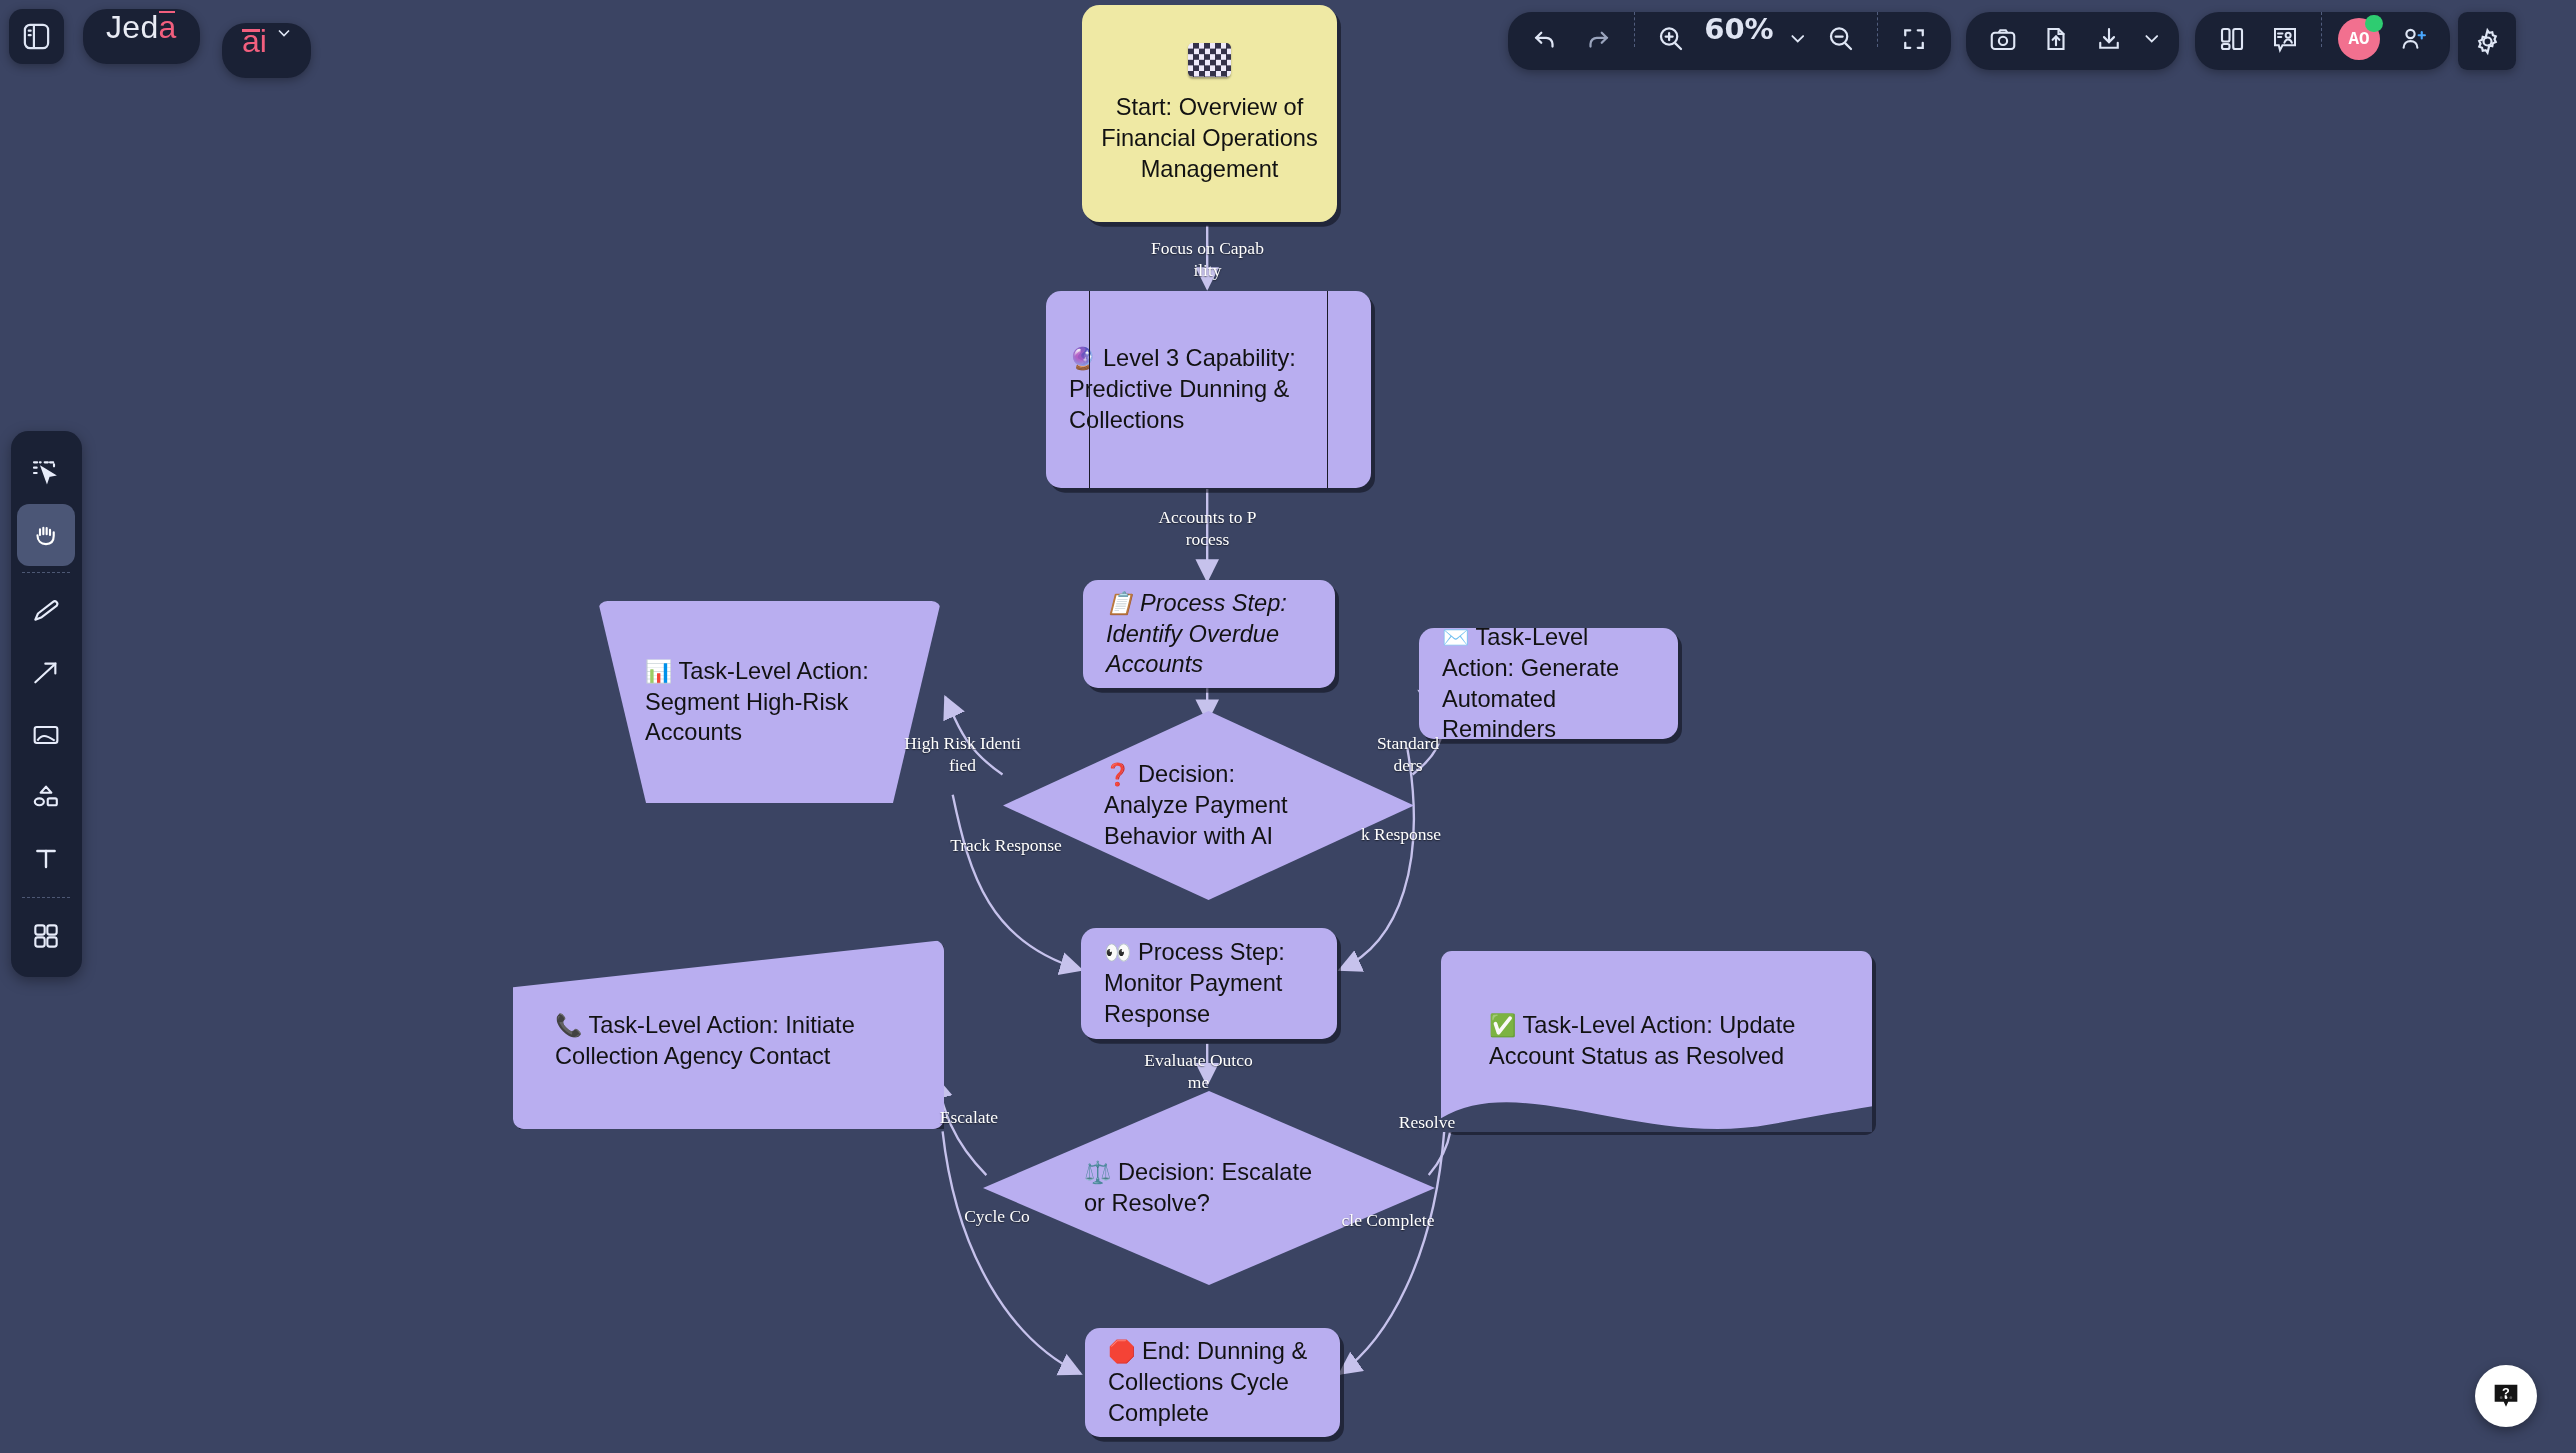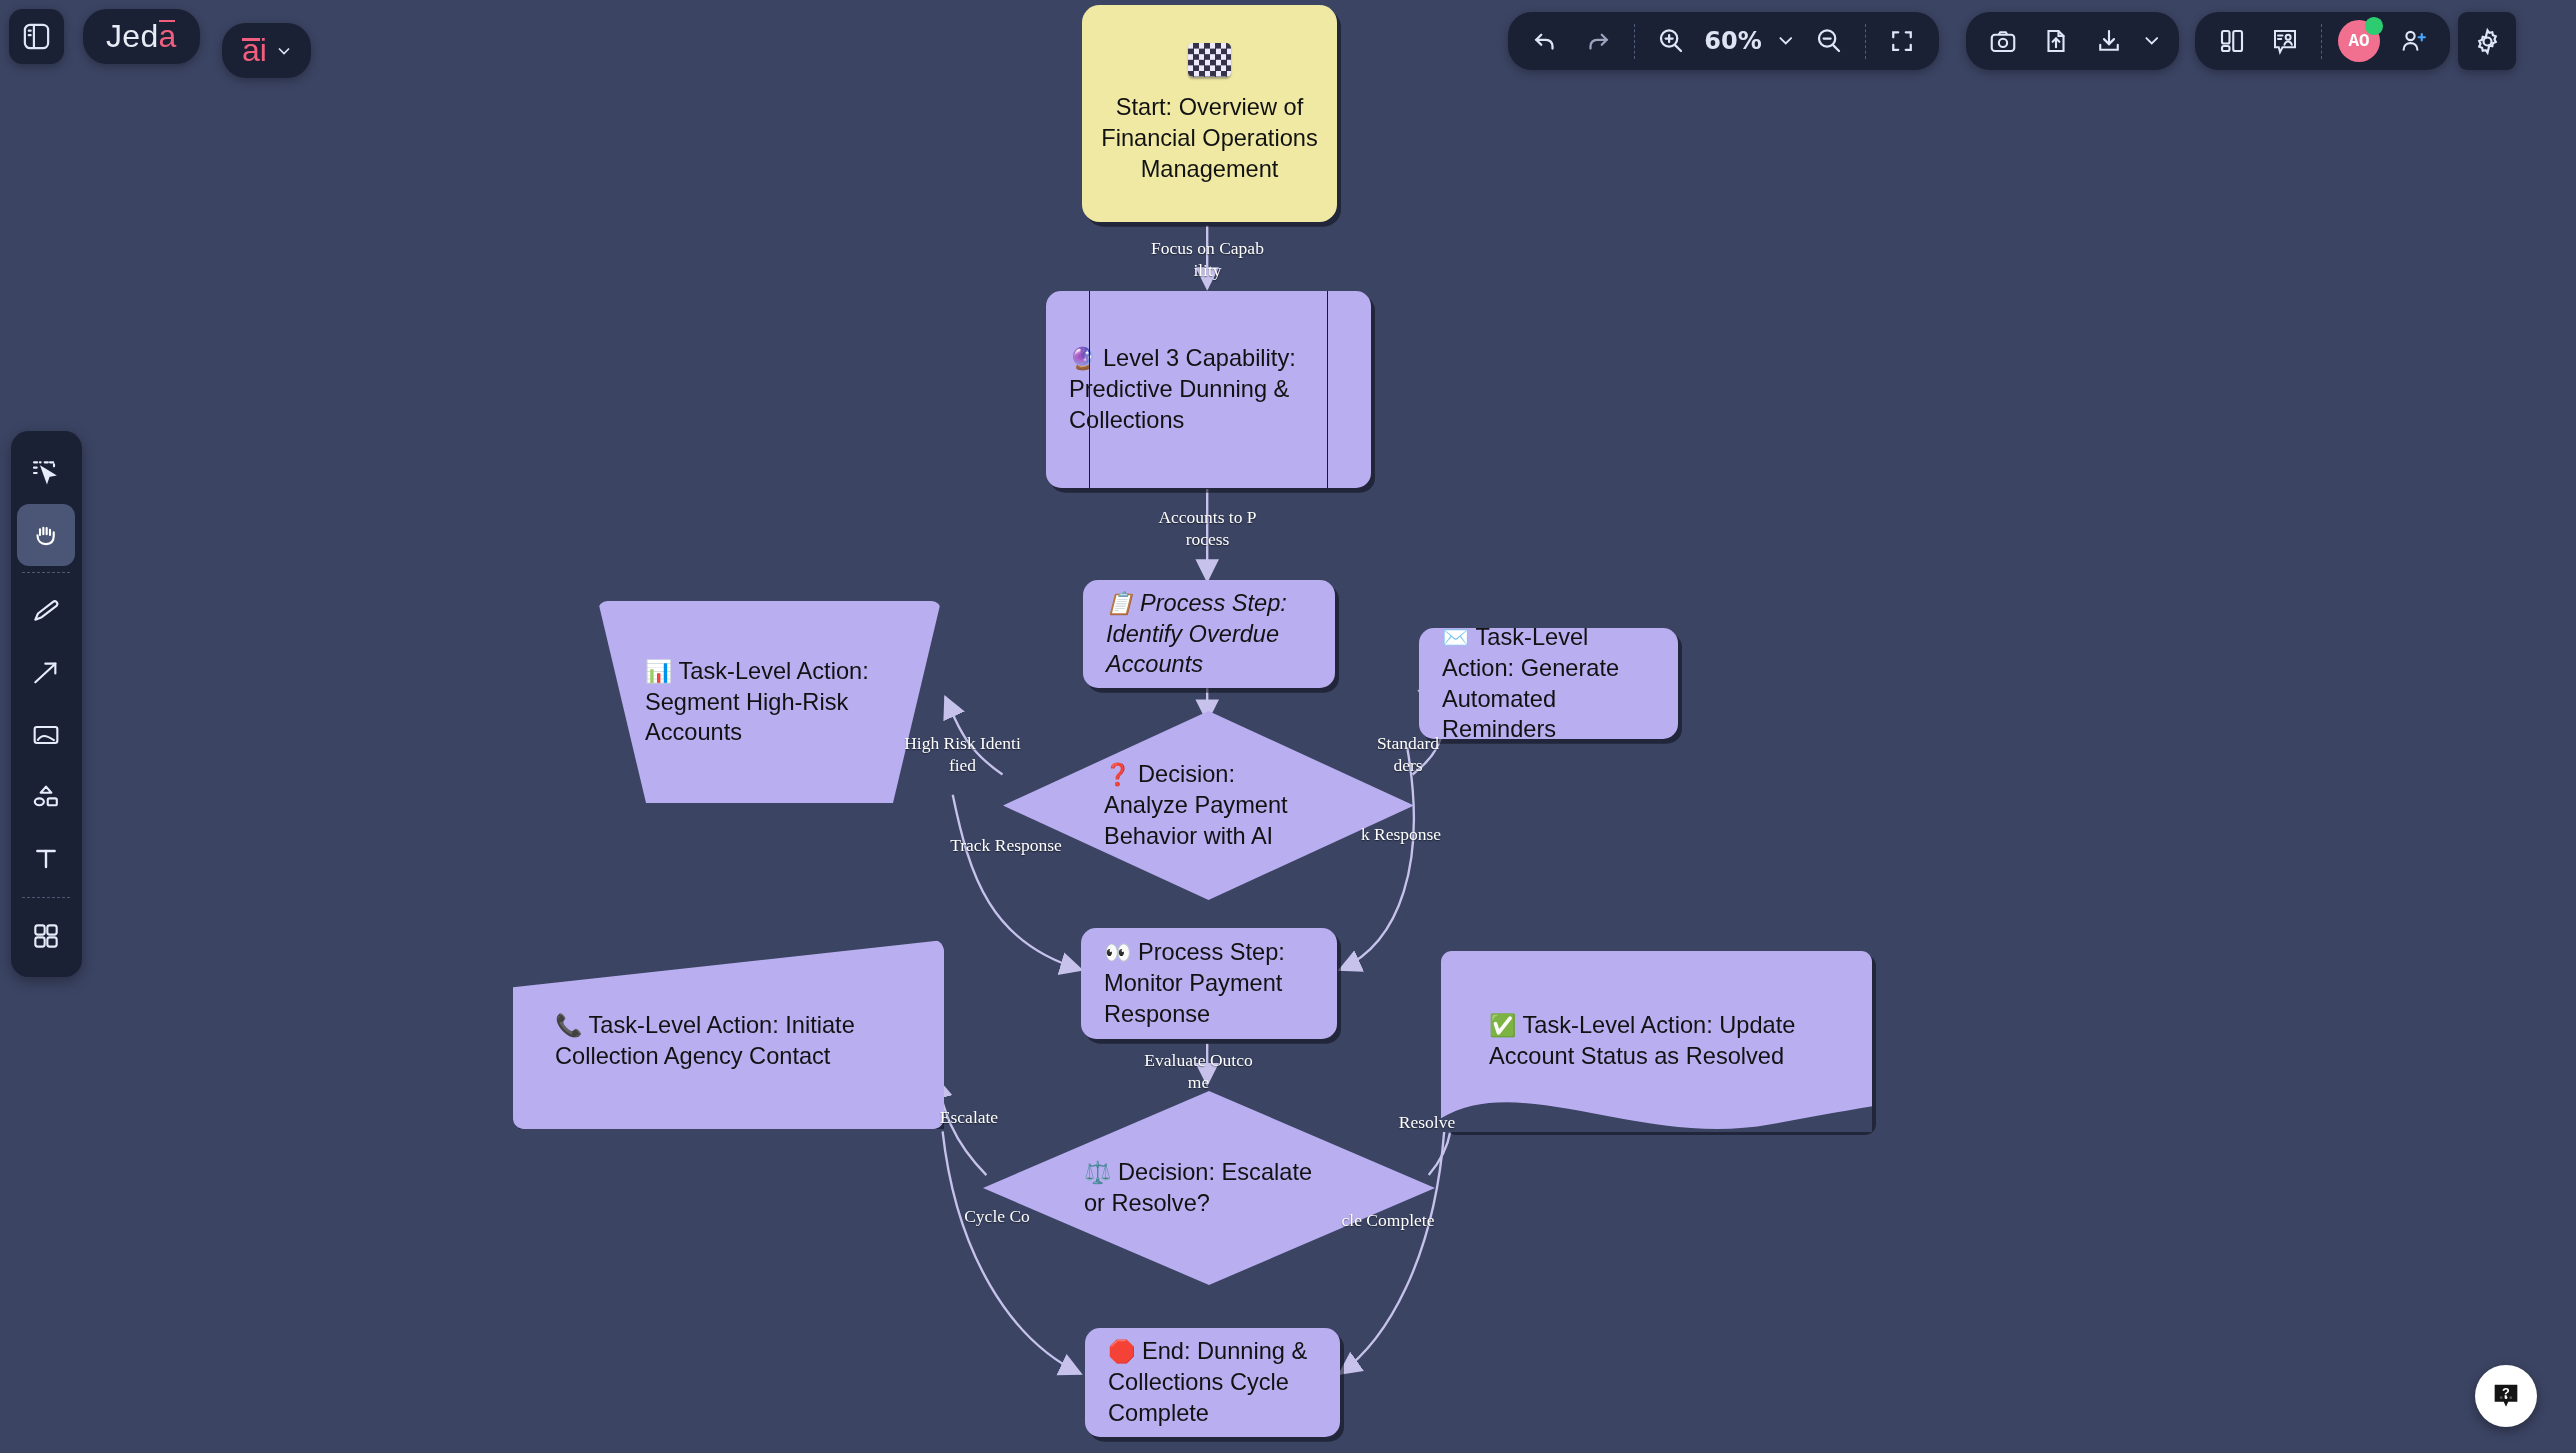--- a/index.html
+++ b/index.html
@@ -89,21 +89,21 @@
     position:absolute; color:#ffffff;
     font-family:"Liberation Serif", serif;
     font-size:17.5px; line-height:1.28; text-align:center;
     text-shadow:0 0.7px 1.3px rgba(0,0,0,.55);
     white-space:pre-line; pointer-events:none;
   }
 
   
   .chip{
     position:absolute; background:#1a2135; border-radius:24px;
-    display:flex; align-items:center; box-shadow:0 2.7px 9.4px rgba(0,0,0,.3);
+    display:flex; align-items:flex-start; box-shadow:0 2.7px 9.4px rgba(0,0,0,.3);
   }
   .ibtn{
     display:flex;align-items:center;justify-content:center;
     width:53px;height:53px;border-radius:9.4px;cursor:pointer;
   }
   .vsep{ width:0; border-left:1.3px dashed #515d7d; height:35px; margin:0 9.4px; }
 
   #panelBtn{ left:9.4px; top:9.4px; width:55px; height:55px; border-radius:13.5px; justify-content:center; }
   #brand{ left:83px; top:9.4px; height:55px; padding:0 23px; }
   #brand .b{ font-size:32px; color:#e9ecf5; letter-spacing:0.3px; }
@@ -111,21 +111,21 @@
   #brand .b i:after{ content:""; position:absolute; left:0; right:1.3px; top:1.3px; height:2.7px; background:#f25f7e; }
   #aiBtn{ left:222px; top:9.4px; height:55px; padding:0 17.5px 0 20px; gap:6.7px; cursor:pointer;margin-top:14px; }
   #aiBtn .ai{ font-size:32px; color:#f25f7e; position:relative; }
   #aiBtn .ai:after{ content:""; position:absolute; left:0; width:18px; top:6px; height:2.7px; background:#f25f7e; }
 
   #histChip{ left:1508px; top:12px; height:58px; padding:0 10.8px; }
   #viewChip{ left:1966px; top:12px; height:58px; padding:0 10.8px; }
   #collabChip{ left:2195px; top:12px; height:58px; padding:0 10.8px;font-family:Liberation Mono, monospace; }
   #gearChip{ left:2458px; top:12px; width:58px; height:58px; justify-content:center; cursor:pointer; }
 
-  .zoomval{ color:#dfe4f2; font-size:24px; font-weight:bold; padding:0 6.7px; font-family:"DejaVu Sans", sans-serif;}
+  .zoomval{ color:#dfe4f2; font-size:29px; font-weight:bold; padding:0 6.7px; font-family:"DejaVu Sans", sans-serif;}
   .avatar{
     width:42px;height:42px;border-radius:50%;background:#f2708f;color:#fff;
     display:flex;align-items:center;justify-content:center;font-size:17.5px;font-weight:bold;position:relative;
   }
   .avatar .dot{ position:absolute; right:-2.7px; top:-2.7px; width:17.5px;height:17.5px;border-radius:50%;background:#2ecc71; }
 
   #leftTools{
     position:absolute; left:10.8px; top:431px; width:71px; background:#1a2135;
     border-radius:17.5px; padding:10.8px 0; display:flex; flex-direction:column; align-items:center;
     box-shadow:0 4px 13.5px rgba(0,0,0,.35);

